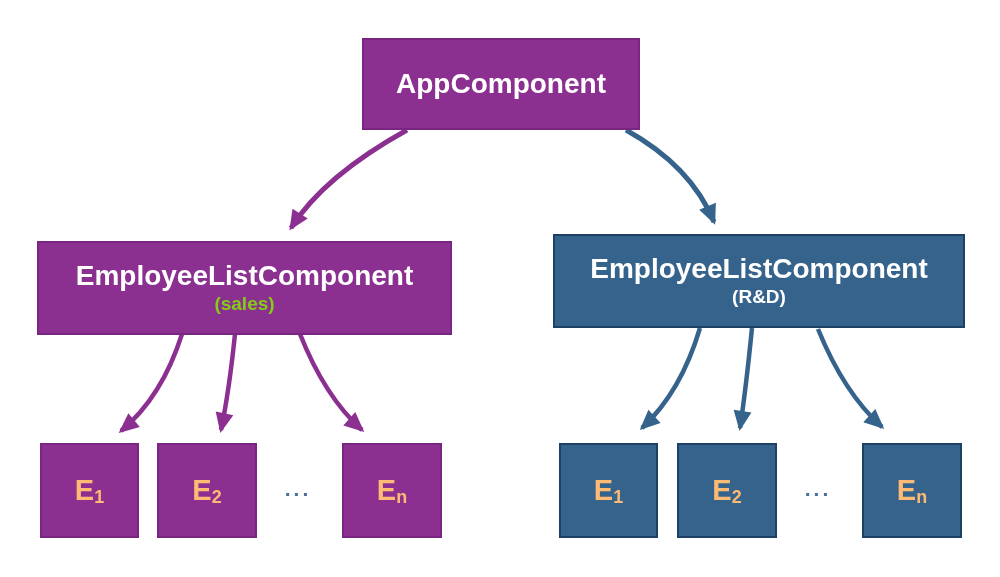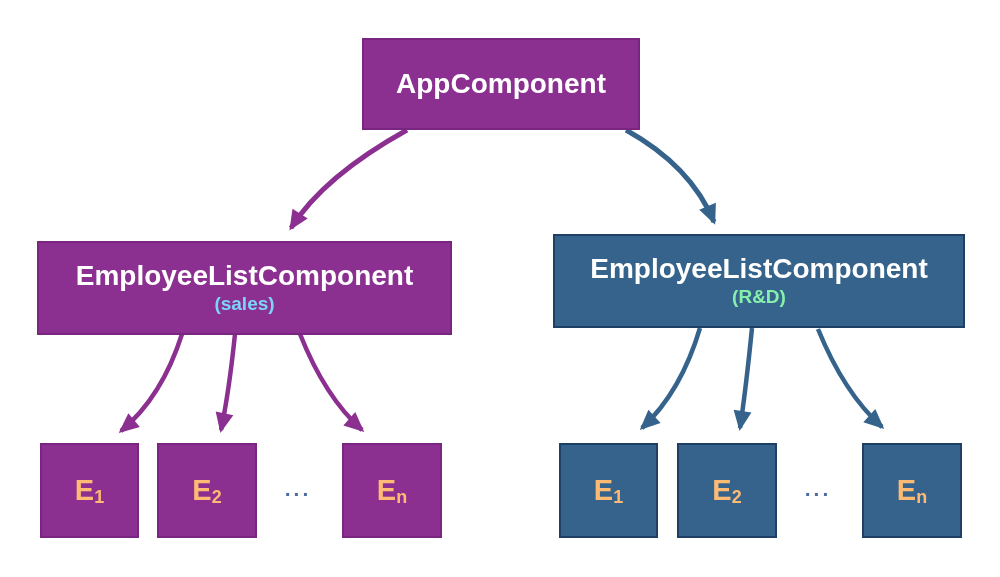--- a/index.html
+++ b/index.html
@@ -8,22 +8,22 @@
     font-family:"Liberation Sans", sans-serif;
   }
   .edges{position:absolute;left:0;top:0;width:1000px;height:577px;}
   .node{
     position:absolute;display:flex;flex-direction:column;align-items:center;justify-content:center;
     box-sizing:border-box;color:#ffffff;font-weight:bold;line-height:1.1;
   }
   .purple{background:#8b3090;border:2px solid #7a2581;}
   .blue{background:#35638b;border:2px solid #1d4064;}
   .node .title{font-size:28px;font-weight:bold;color:#ffffff;}
-  .node .subtitle{font-size:19px;font-weight:bold;color:#7dd3fc;margin-top:2px;}
-  .blue .subtitle{color:#86efac;}
+  .node .subtitle{font-size:19px;font-weight:bold;color:#84cc16;margin-top:2px;}
+  .blue .subtitle{color:#ffffff;}
   .leaf .label{font-size:29px;font-weight:bold;color:#fdba74;}
   .leaf sub{font-size:0.62em;vertical-align:baseline;position:relative;top:0.18em;font-weight:bold;}
   .ellipsis{
     position:absolute;width:52px;height:44px;display:flex;align-items:center;justify-content:center;
     color:#4a6e9e;font-size:21px;font-weight:bold;letter-spacing:3px;padding-top:10px;box-sizing:border-box;
   }
 </style>
 </head>
 <body>
 

